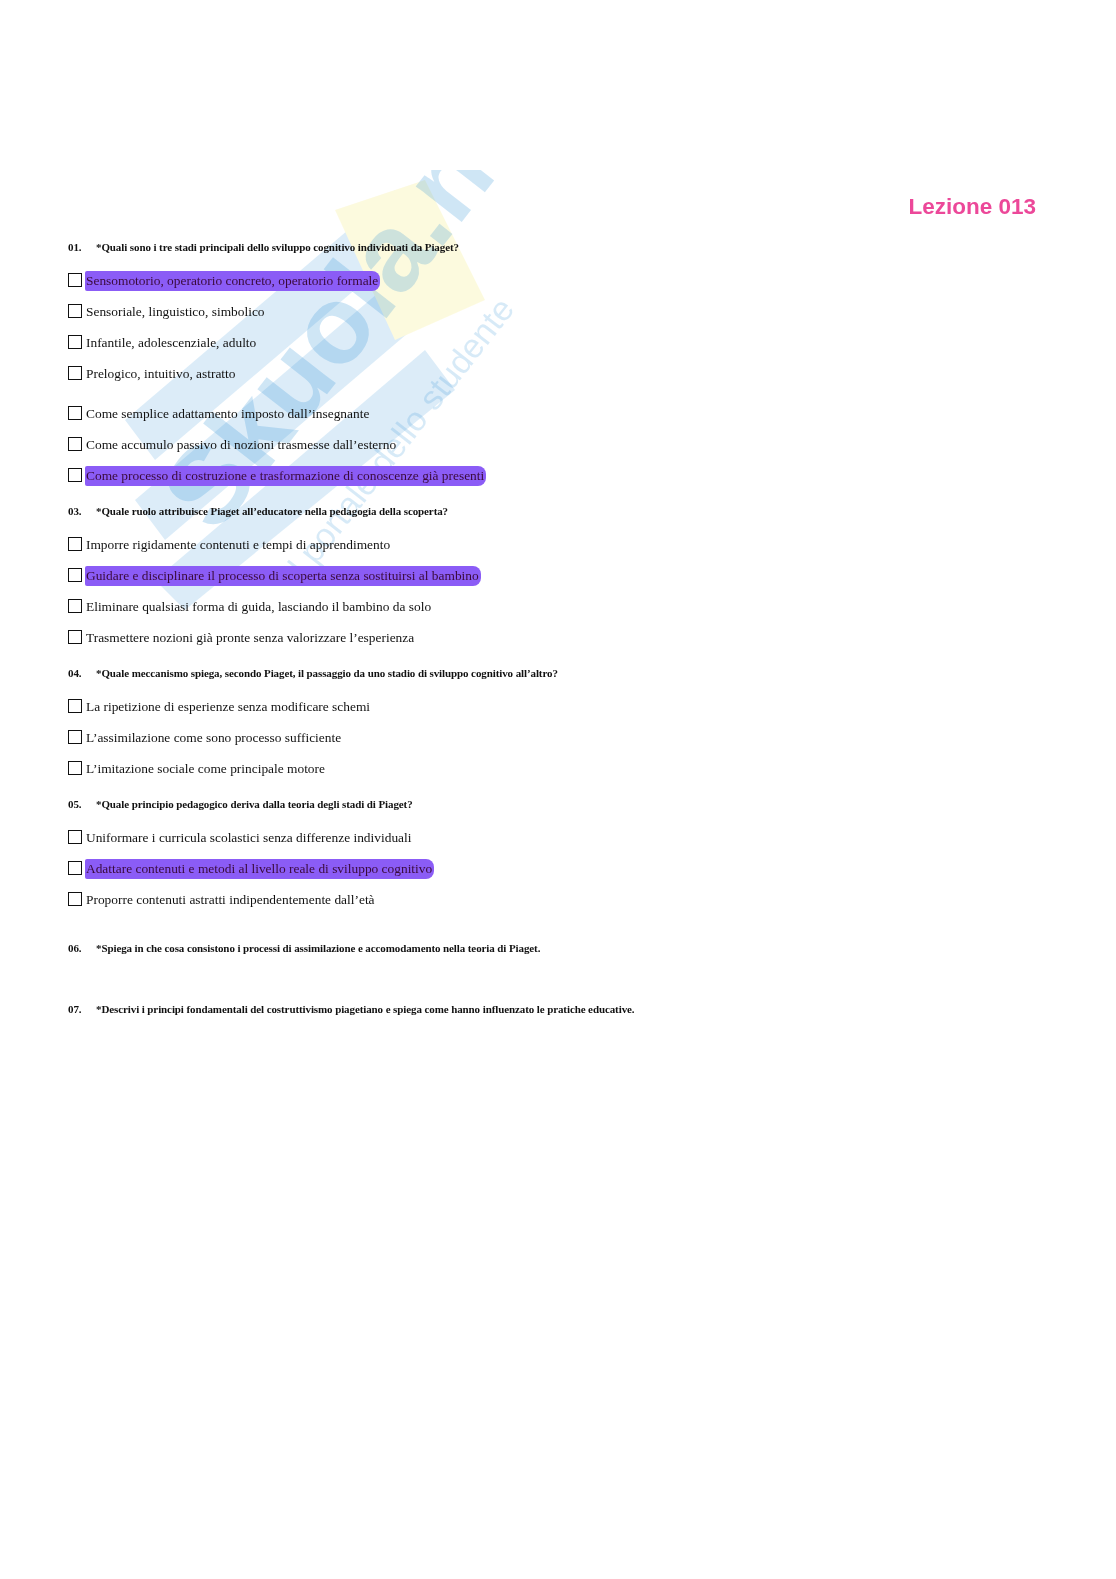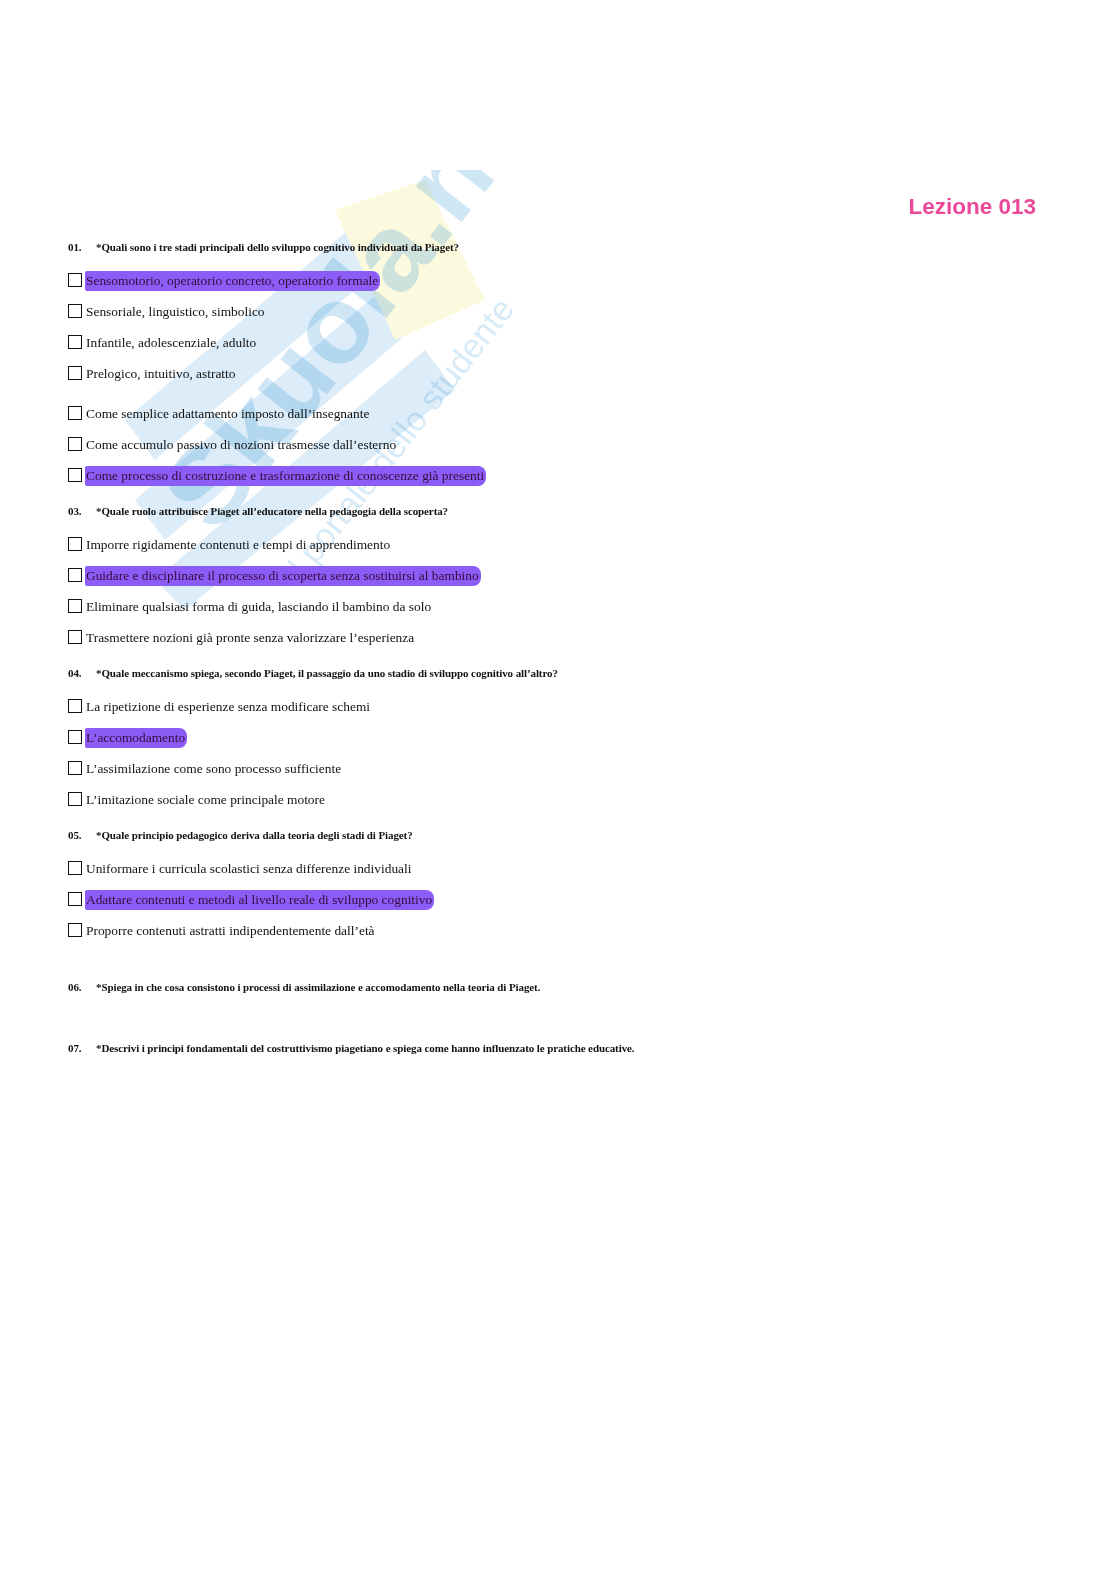--- a/index.html
+++ b/index.html
@@ -83,21 +83,21 @@
       border-radius: 2px 8px 8px 2px;
     }
     .opt-label.highlighted {
       background: #8b5cf6;
       color: #3a0a3a;
     }
     .q-block {
       margin-bottom: 9px;
     }
     .open-q {
-      margin-top: 30px;
+      margin-top: 22px;
       margin-bottom: 9px;
     }
   </style>
 </head>
 <body>
 
 <div class="watermark">
   <svg width="420" height="440" viewBox="0 0 420 440">
     <g opacity="0.16">
       <polygon points="30,250 300,20 330,60 60,290" fill="#2a8fd6"></polygon>
@@ -186,24 +186,20 @@
     <div class="q-text">
       <span class="q-num">04.</span><span>*Quale meccanismo spiega, secondo Piaget, il passaggio da uno stadio di sviluppo cognitivo all’altro?</span>
     </div>
     <div class="options">
       <div class="option">
         <span class="checkbox"></span>
         <span class="opt-label">La ripetizione di esperienze senza modificare schemi</span>
       </div>
       <div class="option">
         <span class="checkbox"></span>
-        <span class="opt-label highlighted">L’accomodamento</span>
-      </div>
-      <div class="option">
-        <span class="checkbox"></span>
         <span class="opt-label">L’assimilazione come sono processo sufficiente</span>
       </div>
       <div class="option">
         <span class="checkbox"></span>
         <span class="opt-label">L’imitazione sociale come principale motore</span>
       </div>
     </div>
   </div>
 
   <div class="question q-block">

